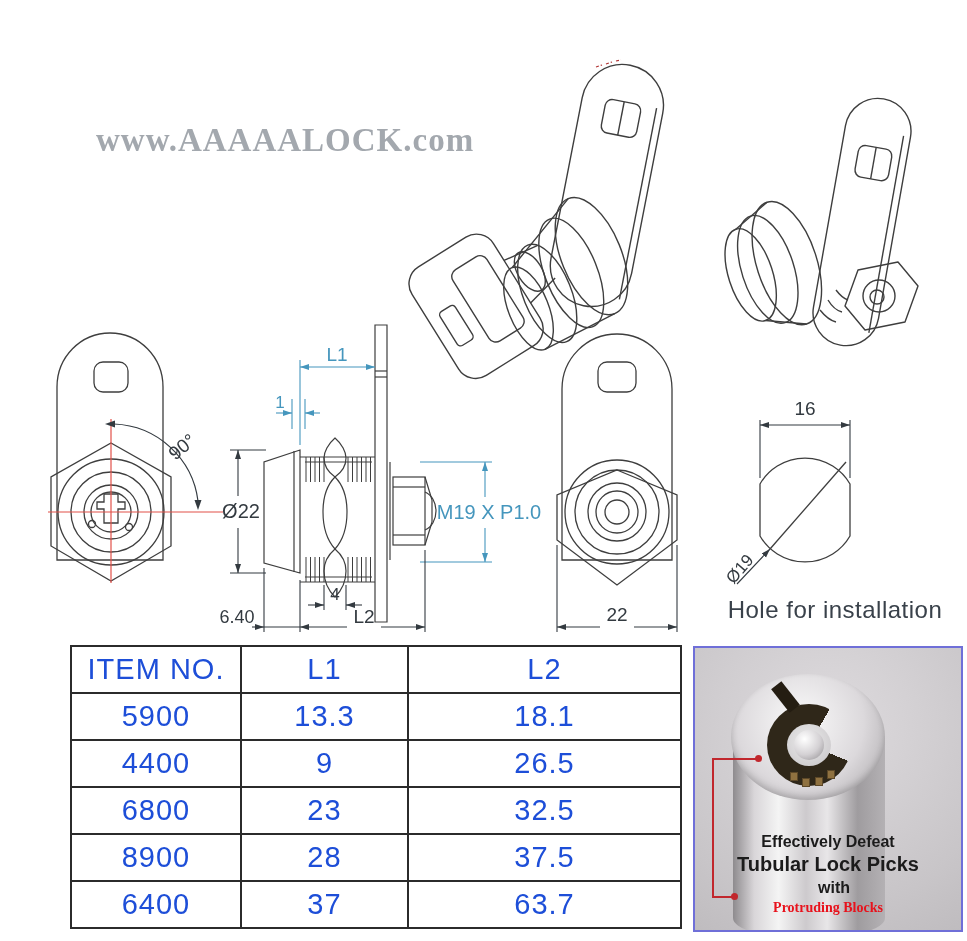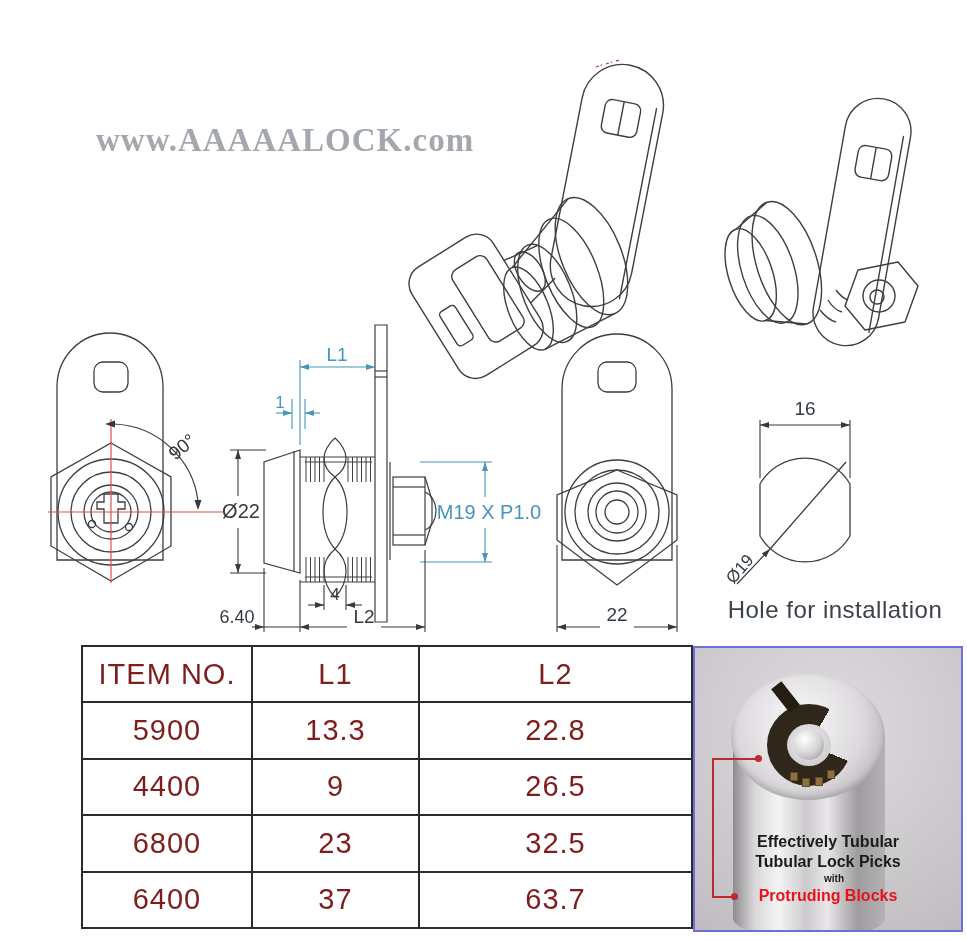--- a/index.html
+++ b/index.html
@@ -5,22 +5,22 @@
   html,body{margin:0;padding:0;background:#ffffff;}
   #stage{position:relative;width:967px;height:941px;background:#ffffff;overflow:hidden;
          font-family:"Liberation Sans",sans-serif;padding-left:24px;}
   
   .watermark{position:absolute;left:96px;top:122px;font-family:"Liberation Serif",serif;
              font-weight:700;font-size:33px;letter-spacing:1px;color:#a3a8ae;}
   
   #draw{position:absolute;left:0;top:0;}
   .dimtext{font-family:"Liberation Sans",sans-serif;}
   
-  .spec-table{position:absolute;left:81px;top:645px;width:610px;height:284px;
-              border-collapse:collapse;table-layout:fixed;color:#7f1d1d;}
+  .spec-table{position:absolute;left:70px;top:645px;width:610px;height:284px;
+              border-collapse:collapse;table-layout:fixed;color:#1d4ed8;}
   .spec-table td,.spec-table th{border:2px solid #2b2b2b;text-align:center;vertical-align:middle;
               font-weight:400;font-size:29px;padding:0;letter-spacing:1px;}
   
   .photo{position:absolute;left:693px;top:646px;width:266px;height:282px;
          border:2px solid #6f6fd8;overflow:hidden;
          background:radial-gradient(circle at 50% 28%,#dedbde,#c8c5c8 75%,#bfbcbf);}
   .cyl-body{position:absolute;left:38px;top:90px;width:152px;height:200px;
          background:linear-gradient(90deg,#8e8b8e 0%,#d9d6d9 14%,#f4f4f4 30%,#cdcacd 48%,#e8e6e8 62%,#9f9c9f 82%,#b4b1b4 100%);
          border-radius:0 0 45% 45% / 0 0 10% 10%;}
   .cyl-top{position:absolute;left:36px;top:26px;width:154px;height:126px;border-radius:50%;
@@ -32,22 +32,22 @@
          background:radial-gradient(circle at 45% 40%,#ececec,#c6c3c6);}
   .pin{position:absolute;width:6px;height:7px;background:#8f7140;border:1px solid #5d4828;}
   .block{position:absolute;left:84px;top:34px;width:13px;height:30px;background:#241d12;
          transform:rotate(-38deg);}
   .cyl-pin{position:absolute;left:99px;top:82px;width:30px;height:30px;border-radius:50%;
          background:radial-gradient(circle at 35% 30%,#ffffff,#d4d1d4 55%,#8e8b8e);}
   .rline{position:absolute;background:#c1272d;}
   .rdot{position:absolute;width:7px;height:7px;border-radius:50%;background:#c1272d;}
   .caption{position:absolute;left:0;right:0;top:184px;text-align:center;line-height:1.28;
            color:#1b1b1b;font-weight:700;}
-  .cap-l1{font-size:16px;} .cap-l2{font-size:16px;} .cap-l3{font-size:10px;margin-left:12px;}
-  .cap-hl{font-size:16px;color:#e8121c;}
+  .cap-l1{font-size:16px;} .cap-l2{font-size:20px;} .cap-l3{font-size:16px;margin-left:12px;}
+  .cap-hl{font-size:14px;color:#e8121c;font-family:Liberation Serif, serif;}
 </style>
 </head>
 <body>
 
 <div id="stage">
 
   <div class="watermark">www.AAAAALOCK.com</div>
 
   <svg id="draw" width="967" height="941" viewBox="0 0 967 941">
     <defs>
@@ -255,31 +255,36 @@
       </colgroup>
     <tbody>
         <tr>
       <th>ITEM NO.</th>
       <th>L1</th>
       <th>L2</th>
     </tr>
     <tr>
       <td>5900</td>
       <td>13.3</td>
-      <td>22.8</td>
+      <td>18.1</td>
     </tr>
     <tr>
       <td>4400</td>
       <td>9</td>
       <td>26.5</td>
     </tr>
     <tr>
       <td>6800</td>
       <td>23</td>
       <td>32.5</td>
+    </tr>
+    <tr>
+      <td>8900</td>
+      <td>28</td>
+      <td>37.5</td>
     </tr>
     <tr>
       <td>6400</td>
       <td>37</td>
       <td>63.7</td>
     </tr>
   </tbody>
     </table>
 
   <div class="photo">
@@ -292,20 +297,20 @@
     <div class="pin" style="left:132px;top:122px;"></div>
     <div class="keyring-hole"></div>
     <div class="block"></div>
     <div class="cyl-pin"></div>
     <div class="rline" style="left:17px;top:110px;width:2px;height:140px;"></div>
     <div class="rline" style="left:17px;top:110px;width:46px;height:2px;"></div>
     <div class="rdot" style="left:60px;top:107px;"></div>
     <div class="rline" style="left:17px;top:248px;width:22px;height:2px;"></div>
     <div class="rdot" style="left:36px;top:245px;"></div>
     <div class="caption">
-      <div class="cap-l1">Effectively Tubular</div>
+      <div class="cap-l1">Effectively Defeat</div>
       <div class="cap-l2">Tubular Lock Picks</div>
       <div class="cap-l3">with</div>
       <div class="cap-hl">Protruding Blocks</div>
     </div>
   </div>
 
 </div>
 
 </body></html>

